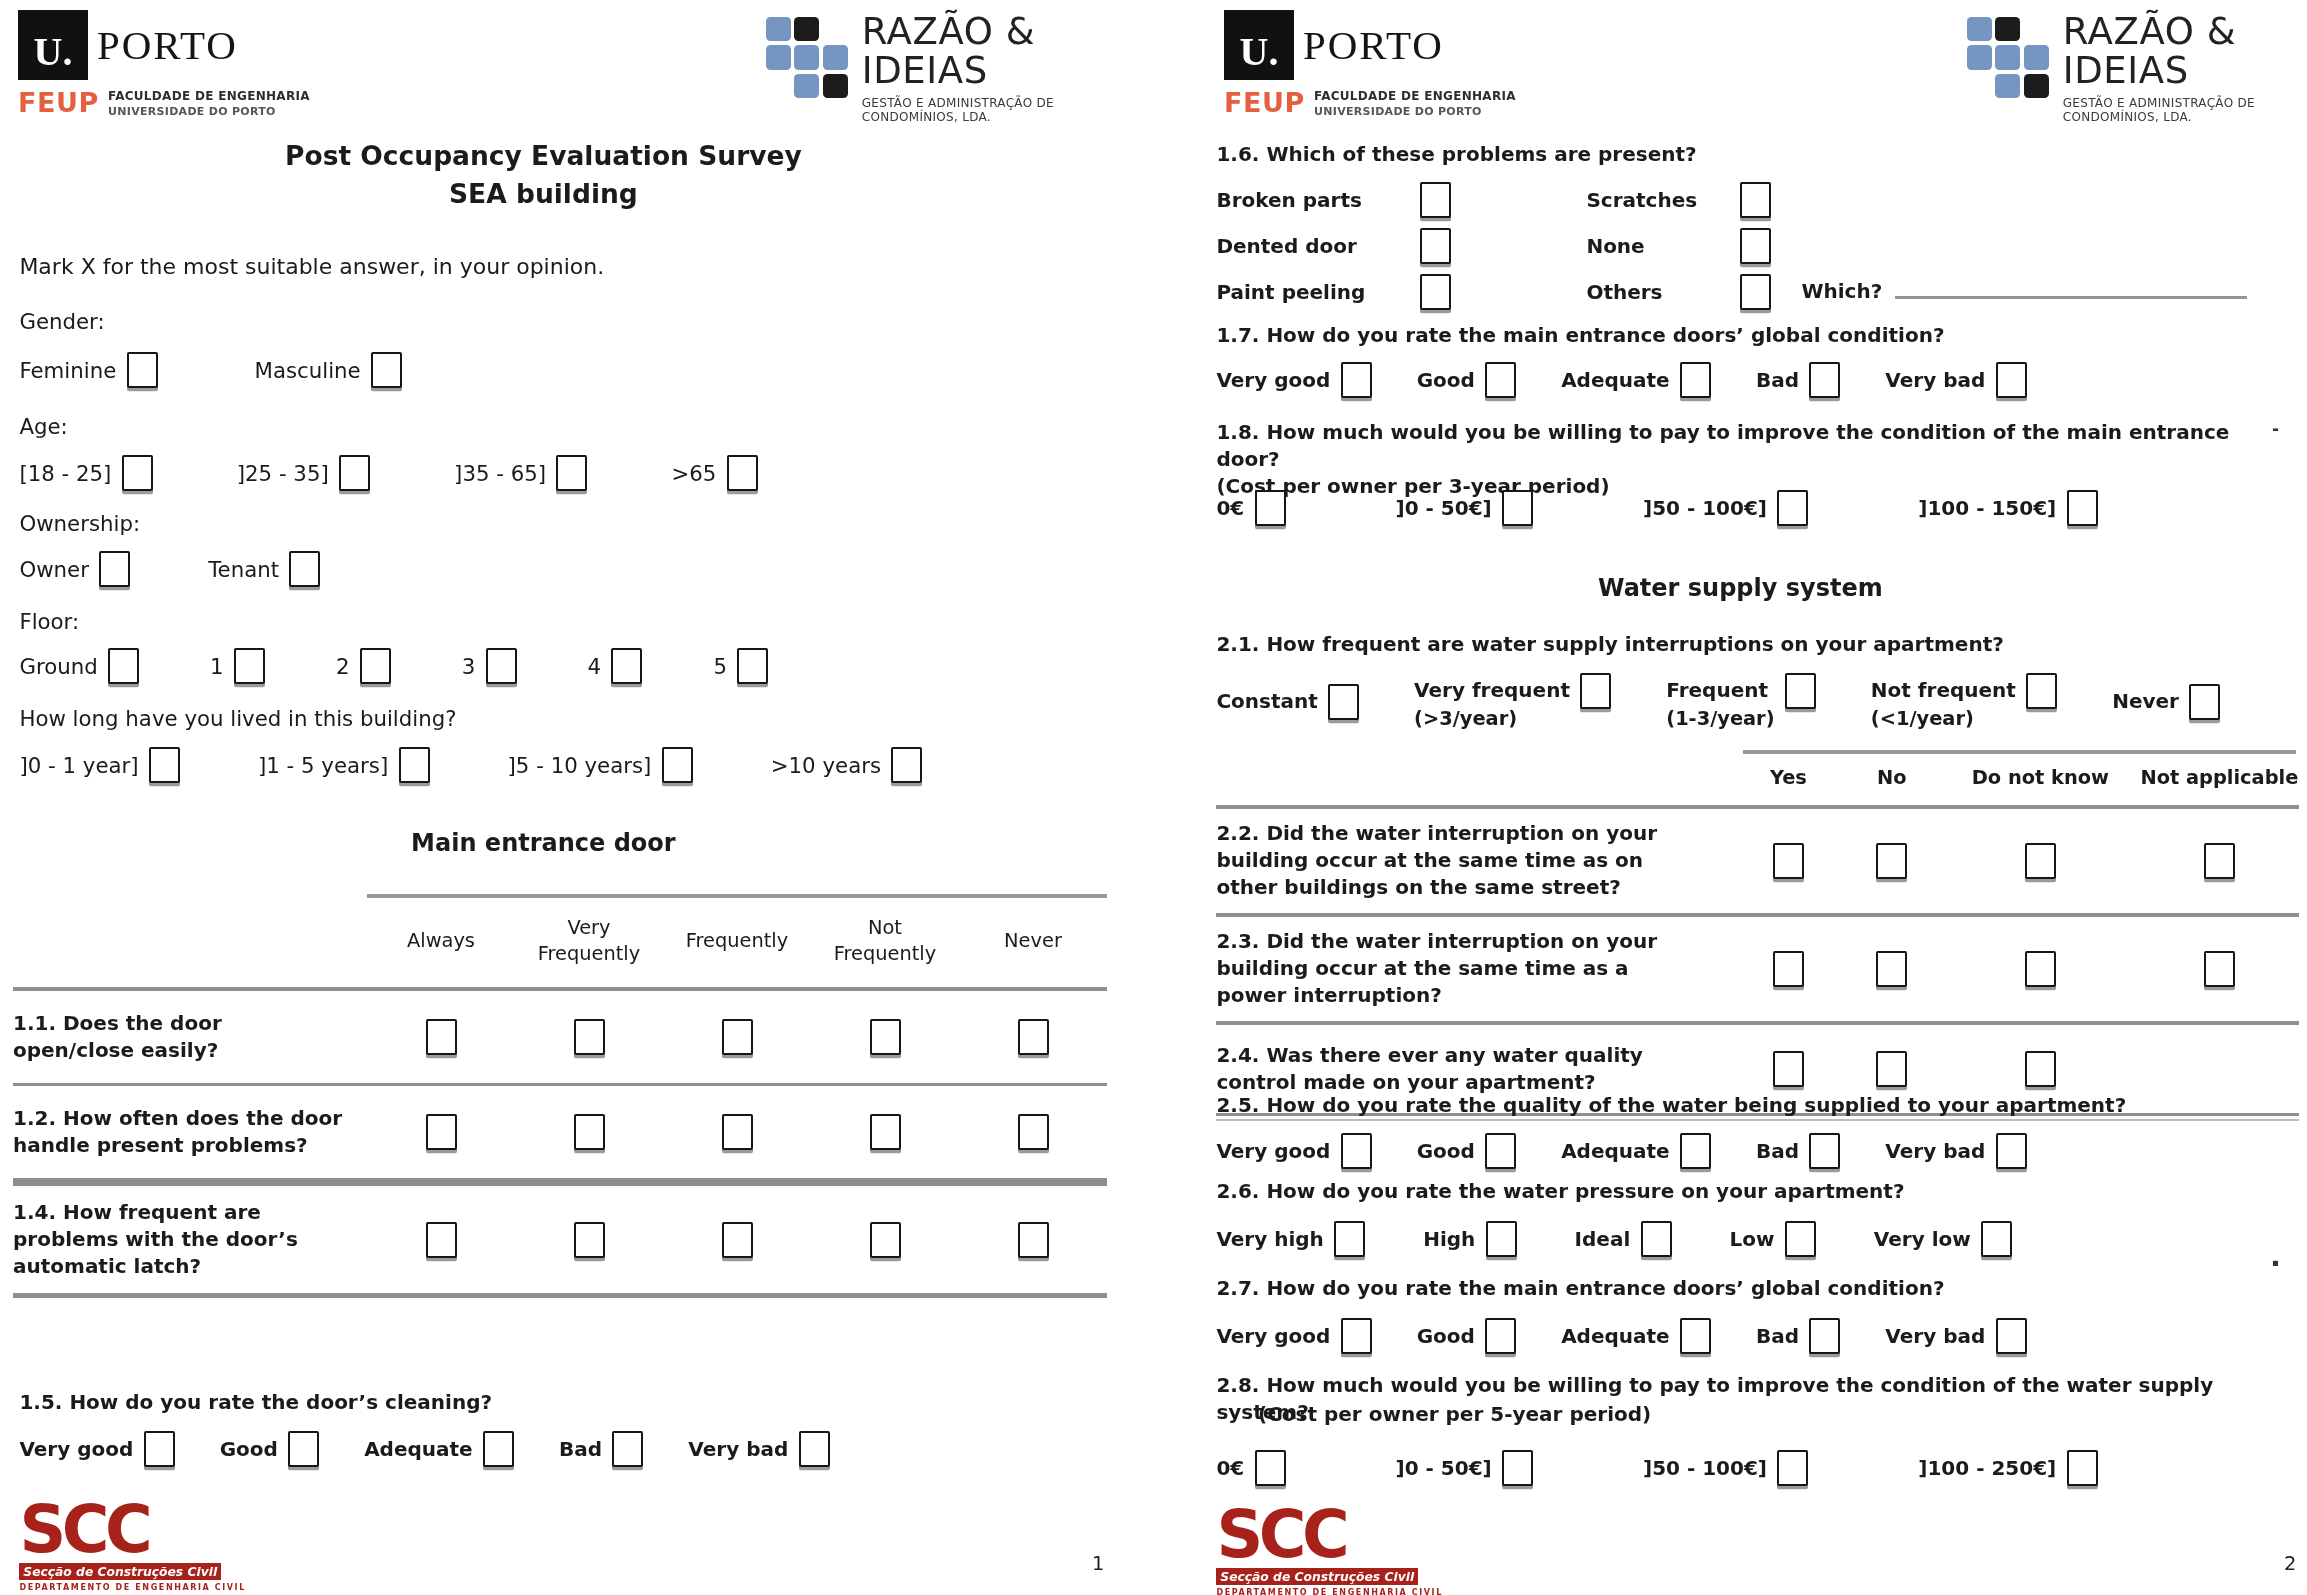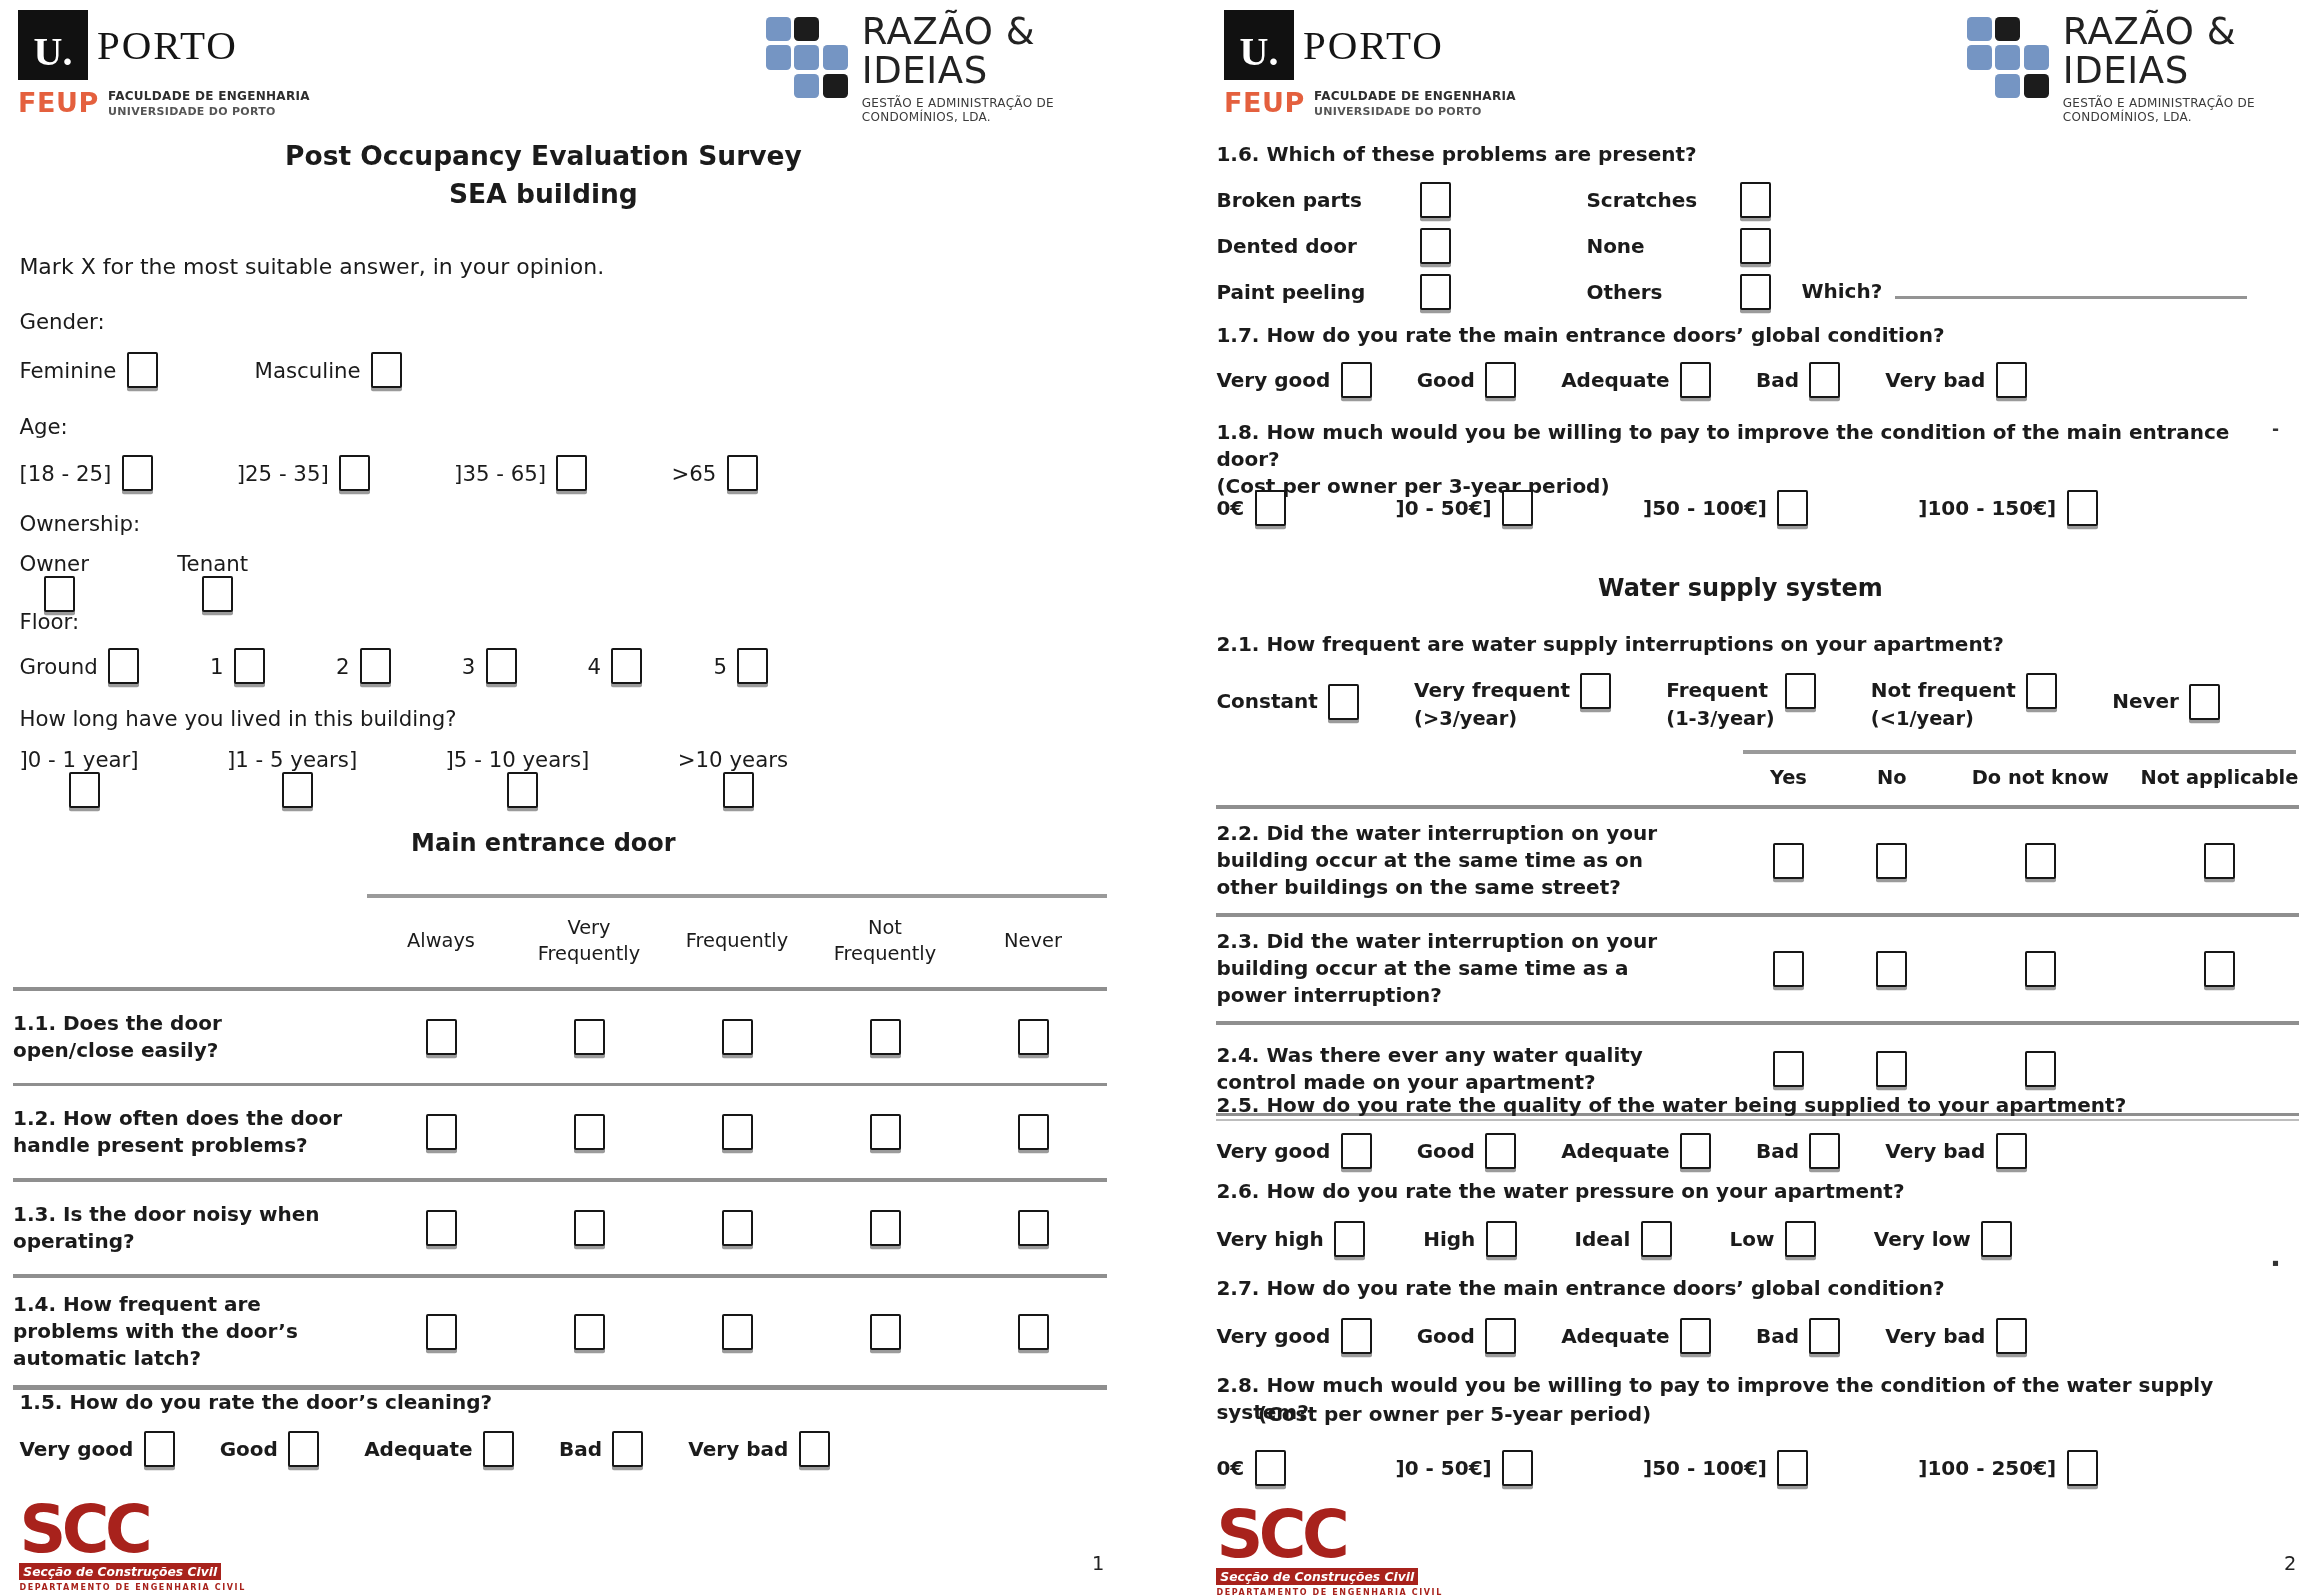--- a/index.html
+++ b/index.html
@@ -49,21 +49,21 @@
   .cb{display:inline-block;width:27px;height:32px;background:#fff;border:2.6px solid #161616;border-radius:1.9px;
       box-shadow:0 3.2px 0 #9b9b9b;box-sizing:content-box;flex:none;}
   .opts{display:flex;align-items:center;}
   .opt{display:inline-flex;align-items:center;}
   .opt-text{display:flex;flex-direction:column;margin-right:10.3px;}
   .opt-label{font-size:20px;font-weight:700;white-space:nowrap;}
   .opt-sub{font-size:19.4px;font-weight:700;white-space:nowrap;}
   .demo .opt-label{font-size:21.3px;font-weight:400;}
   .g70  .opt{margin-right:45px;}  .g85  .opt{margin-right:55px;}
   .g90  .opt{margin-right:58px;}  .g110 .opt{margin-right:71px;}
-  .g120 .opt{margin-right:78px;flex-direction:column;} .g130 .opt{margin-right:84px;}
+  .g120 .opt{margin-right:78px;} .g130 .opt{margin-right:84px;}
   .g150 .opt{margin-right:97px;} .g170 .opt{margin-right:110px;}
   .opts .opt:last-child{margin-right:0;}
   .subrow .opt{align-items:flex-start;}
   .subrow .opt-label{line-height:34px;}
 
   .row166{display:flex;align-items:center;margin-bottom:7.8px;height:38px;}
   .row166 .opts166{display:inline-flex;align-items:center;}
   .row166 .opt:nth-of-type(1){width:370px;}
   .row166 .opt:nth-of-type(1) .opt-text{width:204px;margin-right:0;}
   .row166 .opt:nth-of-type(2) .opt-text{width:154px;margin-right:0;}
@@ -310,38 +310,20 @@
             <span class="cb"></span>
           </span>
           <span class="cell">
             <span class="cb"></span>
           </span>
           <span class="cell">
             <span class="cb"></span>
           </span>
         </div>
       <div class="rule"></div>
-      <div class="mt-grid row">
-        <div class="q">1.3. Is the door noisy when operating?</div>
-      <span class="cell">
-            <span class="cb"></span>
-          </span>
-          <span class="cell">
-            <span class="cb"></span>
-          </span>
-          <span class="cell">
-            <span class="cb"></span>
-          </span>
-          <span class="cell">
-            <span class="cb"></span>
-          </span>
-          <span class="cell">
-            <span class="cb"></span>
-          </span>
-        </div>
       <div class="rule"></div>
       <div class="mt-grid row">
         <div class="q">1.4. How frequent are problems with the door’s automatic latch?</div>
       <span class="cell">
             <span class="cb"></span>
           </span>
           <span class="cell">
             <span class="cb"></span>
           </span>
           <span class="cell">

